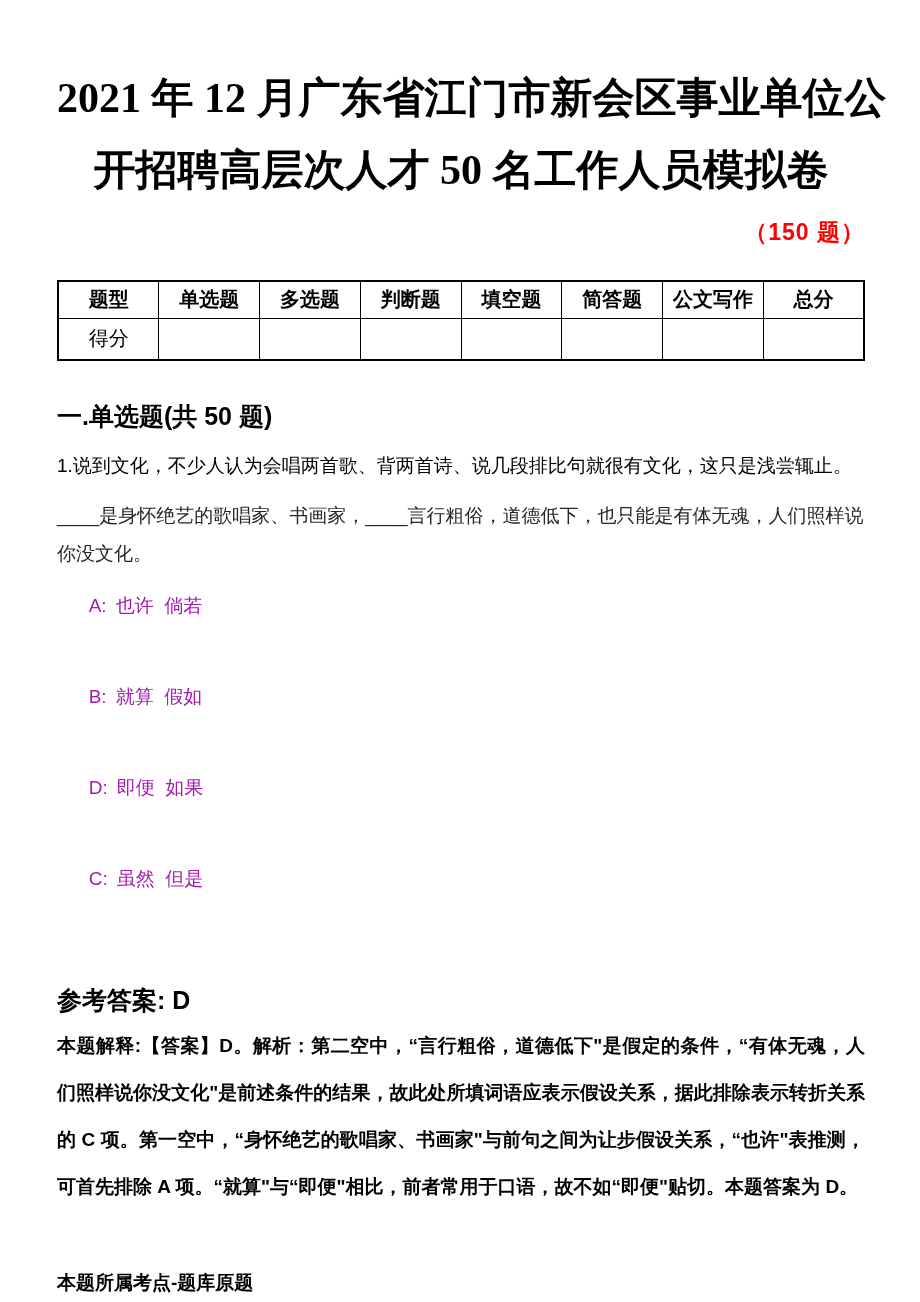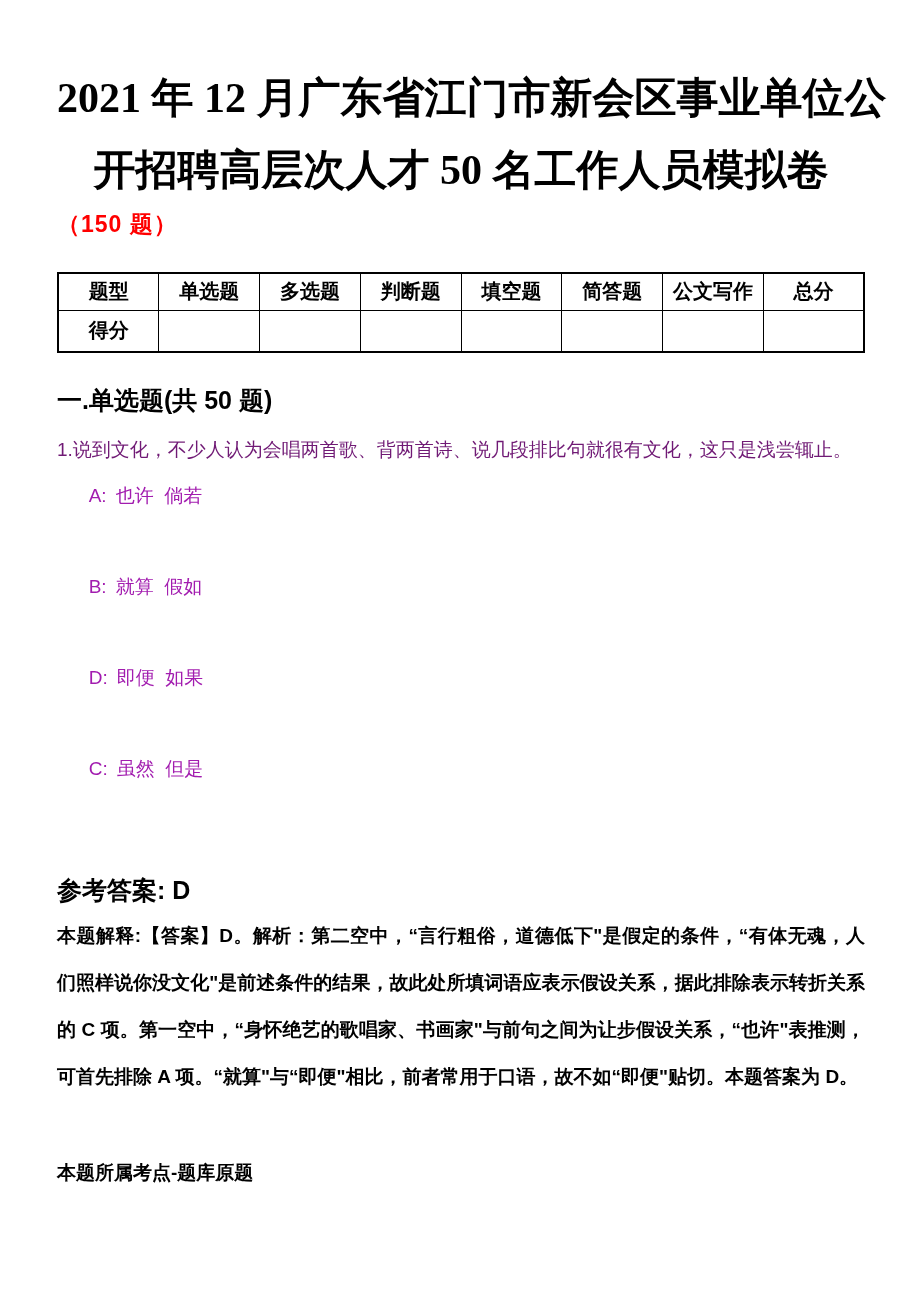--- a/index.html
+++ b/index.html
@@ -18,22 +18,22 @@
   .title {
     font-family: "Liberation Serif", serif;
     font-weight: 700;
     font-size: 42px;
     line-height: 72px;
     text-align: center;
     color: #000;
   }
   .title-line { display: block; white-space: nowrap; }
   .subtitle {
-    margin-top: 4px;
-    text-align: left;
+    margin-top: 12px;
+    text-align: right;
     font-size: 23px;
     font-weight: 700;
     line-height: 28px;
     letter-spacing: 1px;
   }
   
   .score-table {
     width: 100%;
     margin-top: 34px;
     border-collapse: collapse;
@@ -41,34 +41,34 @@
     border: 2px solid #000;
     padding-left: 24px;
   }
   .score-table th, .score-table td {
     border: 1px solid #000;
     text-align: center;
     vertical-align: middle;
     font-size: 20px;
   }
   .score-table th { height: 37px; font-weight: 700; }
-  .score-table td { height: 42px; font-weight: 700; }
+  .score-table td { height: 42px; font-weight: 400; }
   
   .section-heading {
-    margin-top: 32px;
+    margin-top: 40px;
     font-size: 25px;
     font-weight: 700;
     line-height: 30px;
   }
   
   .stem {
     margin-top: 22px;
     font-size: 19px;
     line-height: 26px;
-    color: #701a75;
+    color: #000000;
     white-space: pre-wrap;
   }
   .stem-cont {
     margin-top: 18px;
     font-size: 19px;
     line-height: 38px;
     color: #262626;
     white-space: pre-wrap;
   }
   .options { margin-top: 0; }
@@ -135,20 +135,21 @@
         <td></td>
         <td></td>
       </tr>
     </tbody>
   </table>
 
   <h2 class="section-heading">一.单选题(共 50 题)</h2>
 
   <p class="stem">1.说到文化，不少人认为会唱两首歌、背两首诗、说几段排比句就很有文化，这只是浅尝辄止。</p>
 
+  <p class="stem-cont">____是身怀绝艺的歌唱家、书画家，____言行粗俗，道德低下，也只能是有体无魂，人们照样说你没文化。</p>
 
   <div class="options">
     <div class="option">
       <span class="opt-label">A:</span><span class="opt-text">也许  倘若</span>
     </div>
     <div class="option">
       <span class="opt-label">B:</span><span class="opt-text">就算  假如</span>
     </div>
     <div class="option">
       <span class="opt-label">D:</span><span class="opt-text">即便  如果</span>

